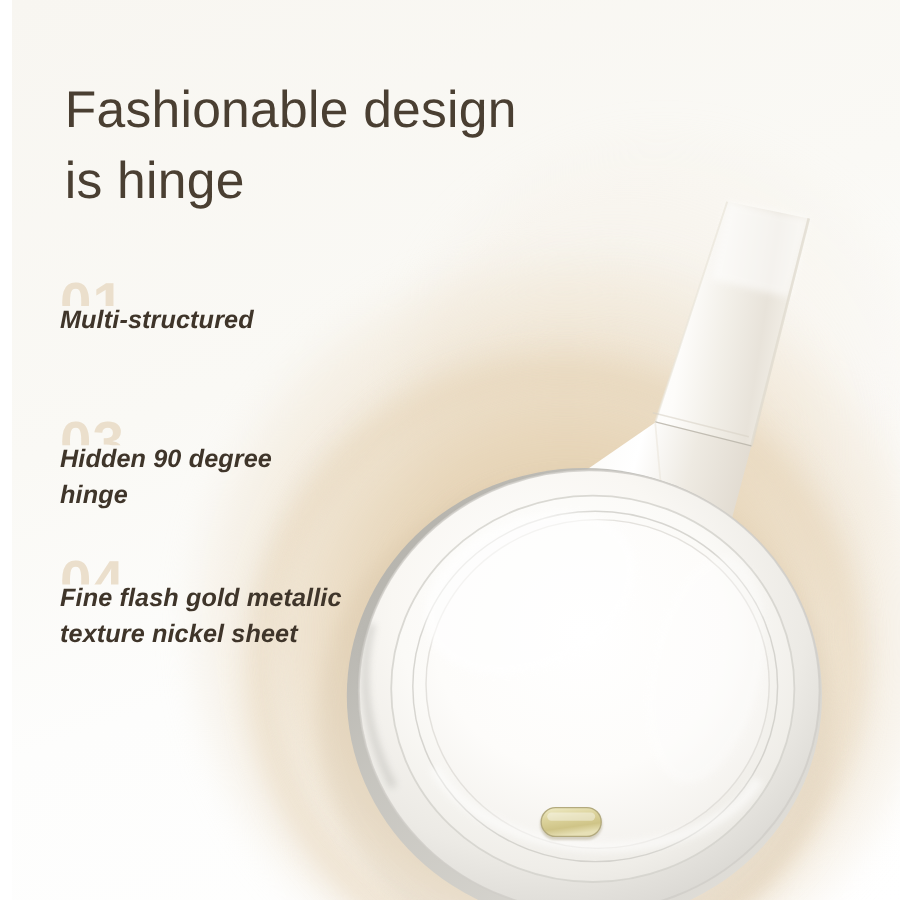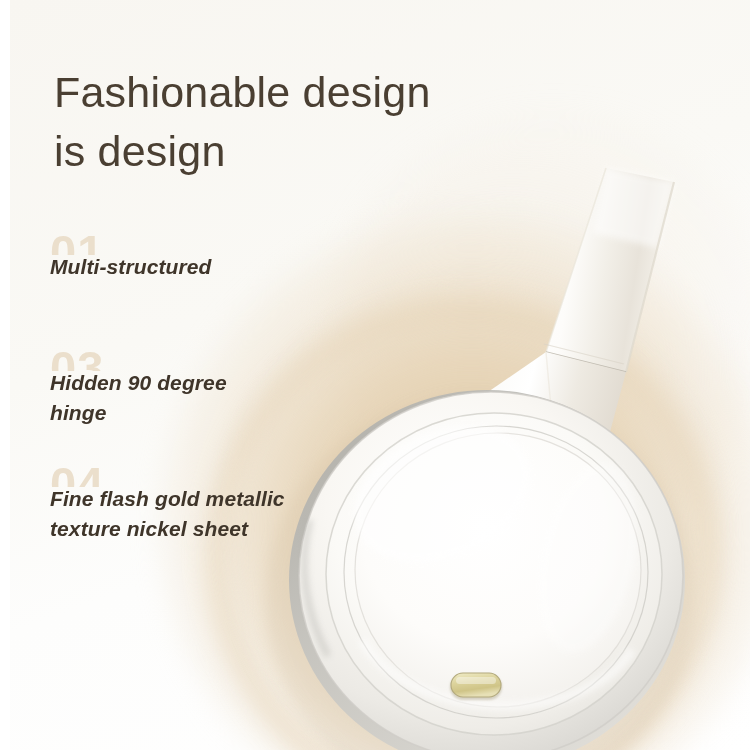--- a/index.html
+++ b/index.html
@@ -295,21 +295,21 @@
 
     <g>
       <rect x="440" y="674" width="52" height="26" rx="13" fill="#b9b29a" opacity="0.55" filter="url(#tinyBlur)"></rect>
       <rect x="441" y="673" width="50" height="24" rx="12" fill="url(#badgeGrad)" stroke="#b3aa7e" stroke-width="1.1"></rect>
       <rect x="446" y="677" width="40" height="7" rx="3.5" fill="#ffffff" opacity="0.40"></rect>
     </g>
   </svg>
 
   <h1 class="headline">
     <span class="ln">Fashionable design</span>
-    <span class="ln">is design</span>
+    <span class="ln">is hinge</span>
   </h1>
 
   <div class="features">
 
     <div class="feature f1">
       <div class="feature-num">01</div>
       <div class="feature-text">
         <div>Multi-structured</div>
       </div>
     </div>

